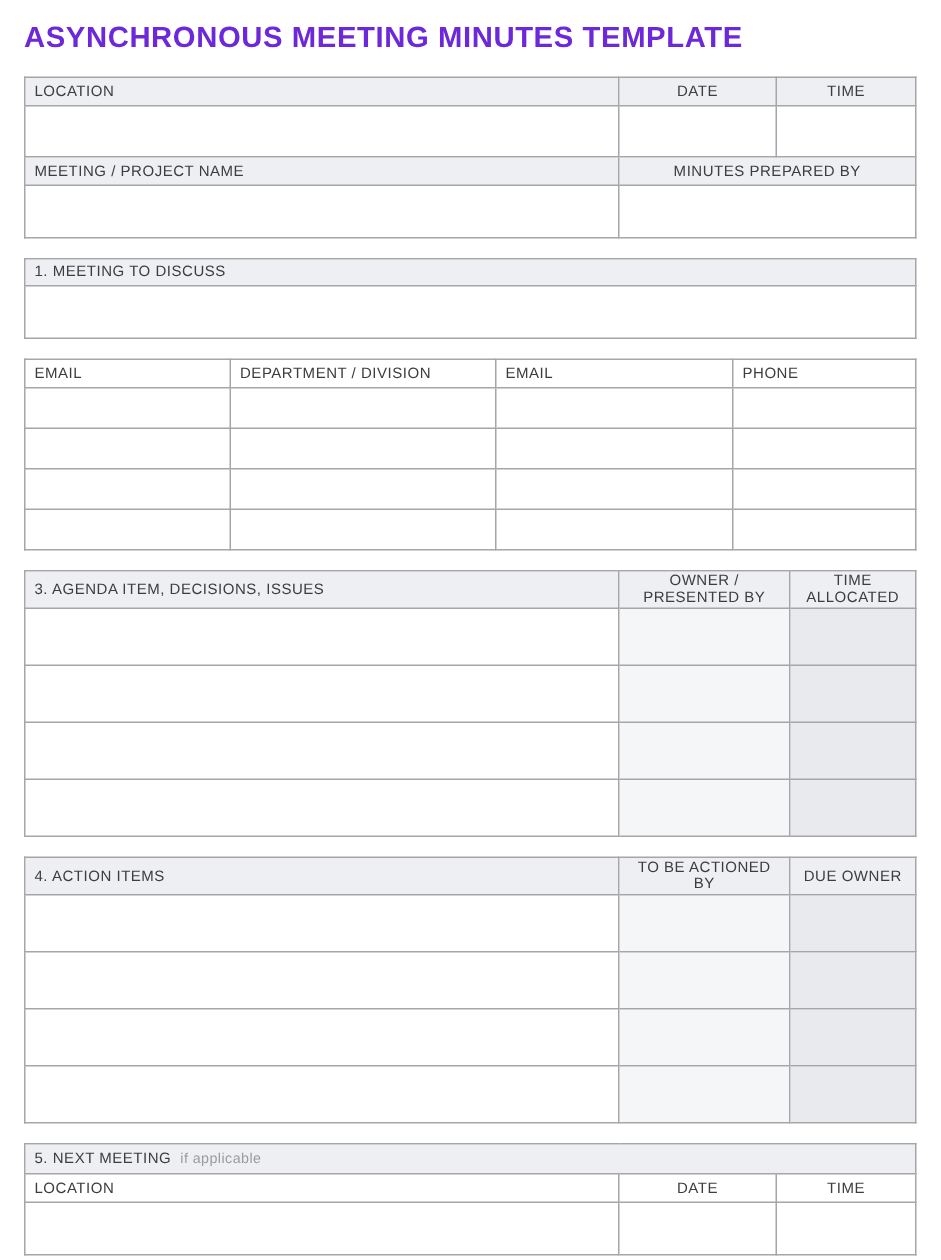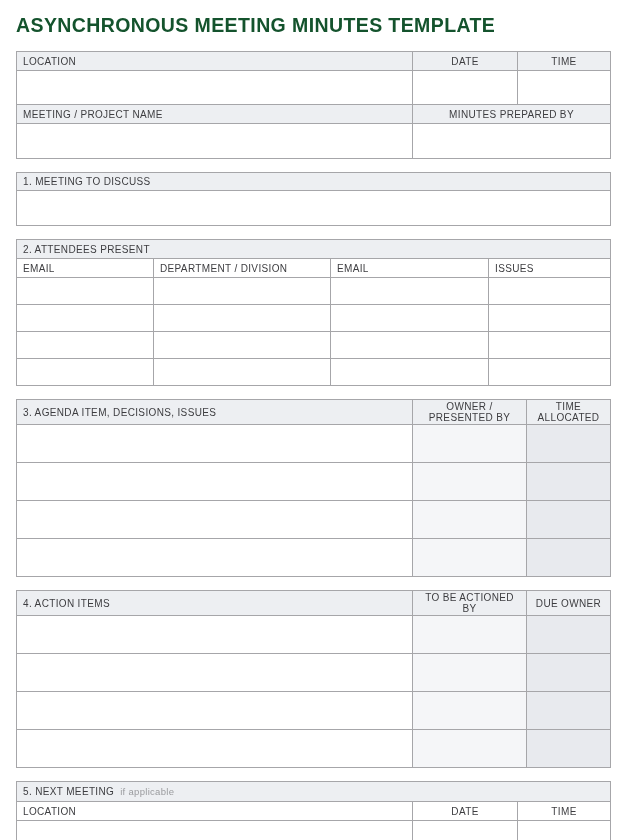--- a/index.html
+++ b/index.html
@@ -13,21 +13,21 @@
   }
   .page {
     box-sizing: border-box;
     width: 627px;
     padding: 12px 17px 0 16px;
   }
   .doc-title {
     font-size: 19.5px;
     font-weight: bold;
     letter-spacing: 0.4px;
-    color: #14532d;
+    color: #6d28d9;
     margin: 2px 0 14px 0;
     white-space: nowrap;
   }
   table.t {
     border-collapse: collapse;
     table-layout: fixed;
     width: 594px;
     margin-bottom: 13px;
     border: 1px solid #9b9b9f;
   }
@@ -112,28 +112,25 @@
     </table>
 
   <table class="t">
     <colgroup>
         <col style="width:137px">
         <col style="width:177px">
         <col style="width:158px">
         <col style="width:122px">
       </colgroup>
     <tbody>
-        <tr class="h16">
-      <td class="hd lbl" colspan="4">2. ATTENDEES PRESENT</td>
-    </tr>
     <tr class="h16">
       <td class="lbl">EMAIL</td>
       <td class="lbl">DEPARTMENT / DIVISION</td>
       <td class="lbl">EMAIL</td>
-      <td class="lbl">ISSUES</td>
+      <td class="lbl">PHONE</td>
     </tr>
     <tr class="h24">
       <td></td>
       <td></td>
       <td></td>
       <td></td>
     </tr>
     <tr class="h24">
       <td></td>
       <td></td>

